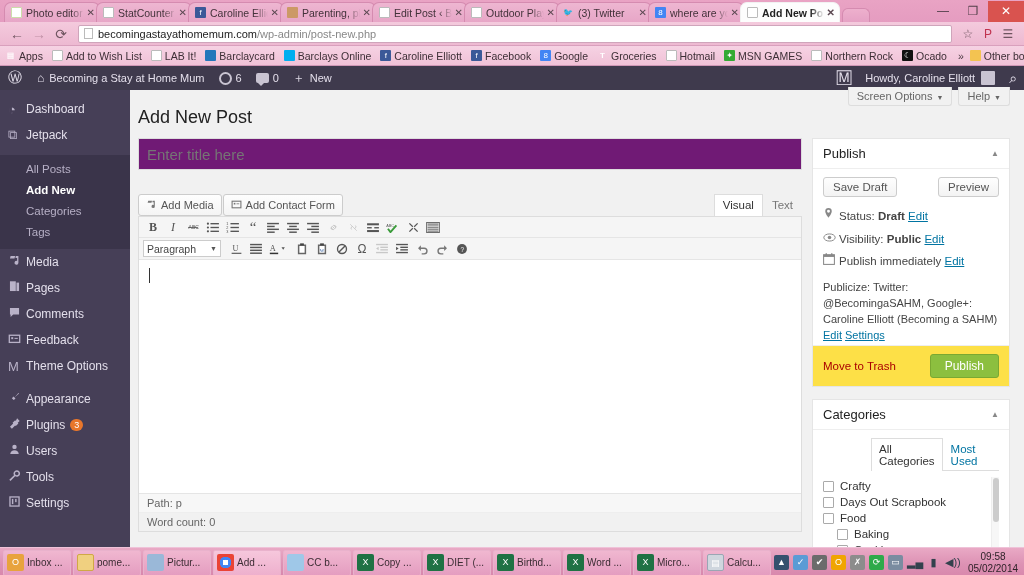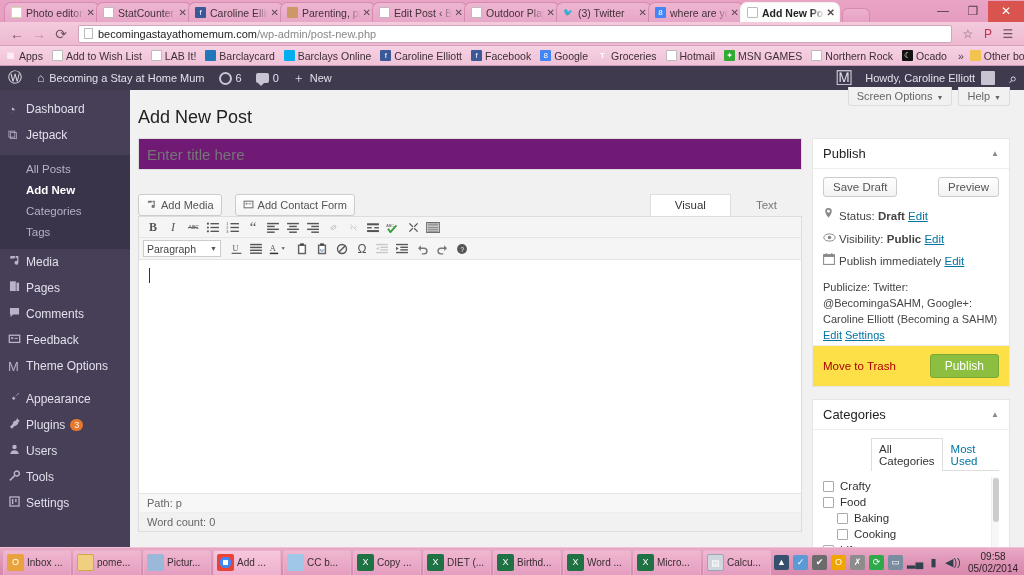--- a/index.html
+++ b/index.html
@@ -201,26 +201,26 @@
   
   #postdivrich { margin-top:16px; }
   #wp-content-editor-tools {
     background:#f1f1f1; padding:6px 0 0 0; display:flex; align-items:flex-end;
     position:relative; height:30px;
   }
   .media-btn {
     display:inline-flex; align-items:center; height:22px;
     background:linear-gradient(#fefefe,#f4f4f4); border:1px solid #ccc;
     border-radius:3px; padding:0 7px; font-size:11px; color:#555;
-    margin-right:13px;
+    margin-right:1px;
   }
   .media-btn .mb-ico { margin-right:4px; font-size:11px; color:#777; }
   #editor-tabs { margin-left:auto; display:flex; align-items:flex-end; }
   .ed-tab {
-    height:22px; line-height:21px; padding:0 24px; font-size:11.5px;
+    height:22px; line-height:21px; padding:0 8px; font-size:11.5px;
     color:#777; border:1px solid transparent; border-bottom:none;
   }
   .ed-tab.active { background:#fff; border-color:#ddd; color:#333; }
 
   #wp-content-wrap { border:1px solid #ddd; background:#fff; }
   .mce-toolbar {
     background:#f5f5f5; border-bottom:1px solid #e5e5e5;
     display:flex; align-items:center; height:21px; padding:0 4px;
   }
   .mce-toolbar.row2 { height:22px; }
@@ -914,20 +914,24 @@
               <li class="tabs">All Categories</li>
               <li class="inactive"><a class="eh" style="text-decoration:none">Most Used</a></li>
             </ul>
             <div id="cat-list">
               <div class="cat-item">
                   <span class="cat-cb"></span>
                   <span>Crafty</span>
                 </div>
               <div class="cat-item">
                   <span class="cat-cb"></span>
+                  <span>Days Out Scrapbook</span>
+                </div>
+              <div class="cat-item">
+                  <span class="cat-cb"></span>
                   <span>Food</span>
                 </div>
               <div class="cat-item child">
                   <span class="cat-cb"></span>
                   <span>Baking</span>
                 </div>
               <div class="cat-item child">
                   <span class="cat-cb"></span>
                   <span>Cooking</span>
                 </div>

